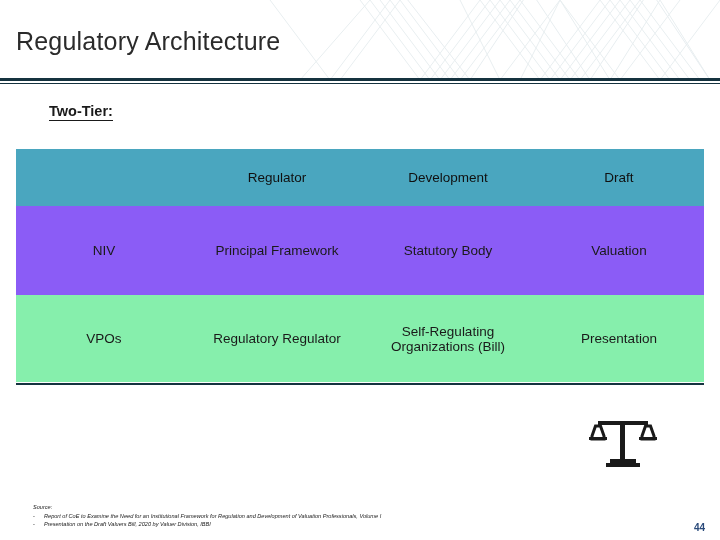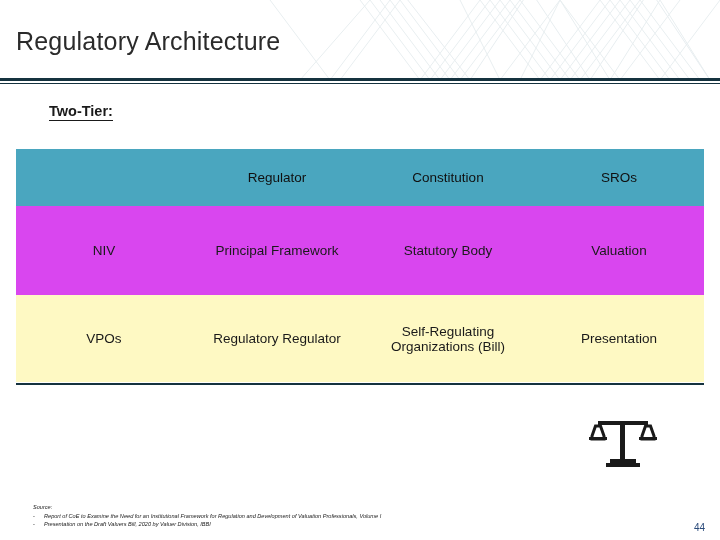--- a/index.html
+++ b/index.html
@@ -87,25 +87,25 @@
     font-size: 13.5px;
     color: #1a1a1a;
   }
   .tbl tr.head td {
     background: #4aa6bf;
     height: 57px;
     color: #101010;
     font-size: 13.5px;
   }
   .tbl tr.r1 td {
-    background: #d946ef;
+    background: #8b5cf6;
     height: 89px;
   }
   .tbl tr.r2 td {
-    background: #fef9c3;
+    background: #86efac;
     height: 87px;
   }
   .col-a { width: 176px; }
   .col-b { width: 170px; }
   .col-c { width: 172px; }
   .col-d { width: 170px; }
 
   .bottom-rule {
     position: absolute;
     left: 16px;
@@ -146,21 +146,21 @@
     width: 11px;
     font-style: normal;
   }
 
   
   .pagenum {
     position: absolute;
     left: 694px;
     top: 522px;
     font-size: 10px;
-    font-weight: normal;
+    font-weight: bold;
     color: #2a4a7a;
   }
 </style>
 </head>
 <body>
 
 <div class="slide">
 
   <div class="pattern-band">
     <svg width="720" height="80" viewBox="0 0 720 80" xmlns="http://www.w3.org/2000/svg">
@@ -187,22 +187,22 @@
     <colgroup>
       <col class="col-a">
         <col class="col-b">
         <col class="col-c">
         <col class="col-d">
     </colgroup>
     <tbody>
       <tr class="head">
         <td></td>
         <td>Regulator</td>
-        <td>Constitution</td>
-        <td>SROs</td>
+        <td>Development</td>
+        <td>Draft</td>
       </tr>
       <tr class="r1">
         <td>NIV</td>
         <td>Principal Framework</td>
         <td>Statutory Body</td>
         <td>Valuation</td>
       </tr>
       <tr class="r2">
         <td>VPOs</td>
         <td>Regulatory Regulator</td>

